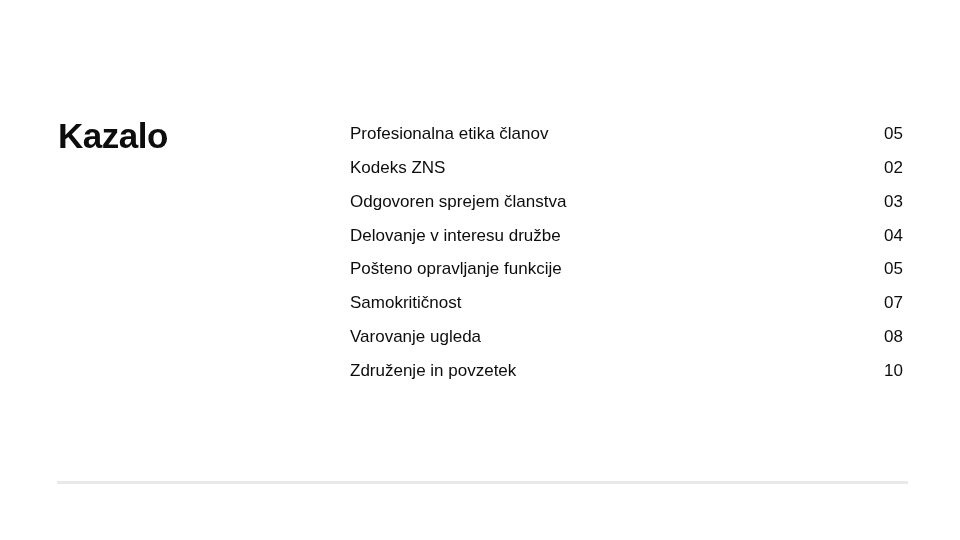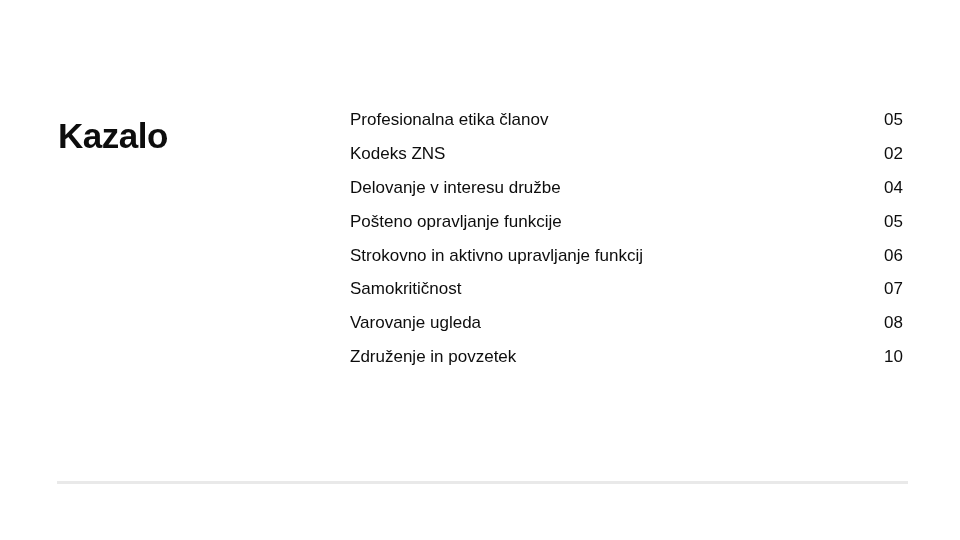--- a/index.html
+++ b/index.html
@@ -31,21 +31,21 @@
   }
   .toc {
     position: absolute;
     left: 350px;
     top: 110px;
     width: 553px;
   }
   .toc-row {
     height: 33.9px;
     display: flex;
-    align-items: flex-start;
+    align-items: flex-end;
     justify-content: space-between;
   }
   .toc-label {
     font-size: 17px;
     color: var(--text, #0d0d0d);
     white-space: nowrap;
   }
   .toc-page {
     font-size: 17px;
     color: var(--text, #0d0d0d);
@@ -100,35 +100,35 @@
     <div class="toc-row">
       <span class="toc-label">Profesionalna etika članov</span>
       <span class="toc-page">05</span>
     </div>
 
     <div class="toc-row">
       <span class="toc-label">Kodeks ZNS</span>
       <span class="toc-page">02</span>
     </div>
 
+    <div class="toc-row">
+      <span class="toc-label">Odgovoren sprejem članstva</span>
+      <span class="toc-page">03</span>
+    </div>
 
     <div class="toc-row">
       <span class="toc-label">Delovanje v interesu družbe</span>
       <span class="toc-page">04</span>
     </div>
 
     <div class="toc-row">
       <span class="toc-label">Pošteno opravljanje funkcije</span>
       <span class="toc-page">05</span>
     </div>
 
-    <div class="toc-row">
-      <span class="toc-label">Strokovno in aktivno upravljanje funkcij</span>
-      <span class="toc-page">06</span>
-    </div>
 
     <div class="toc-row">
       <span class="toc-label">Samokritičnost</span>
       <span class="toc-page">07</span>
     </div>
 
     <div class="toc-row">
       <span class="toc-label">Varovanje ugleda</span>
       <span class="toc-page">08</span>
     </div>

